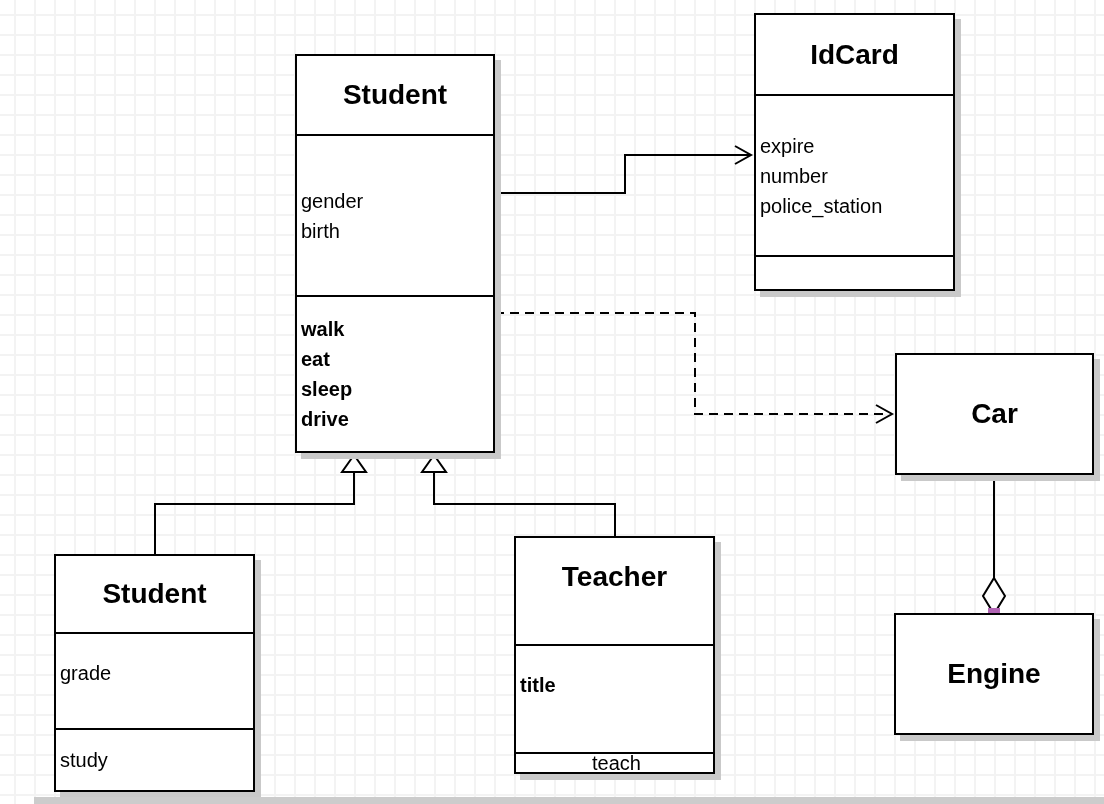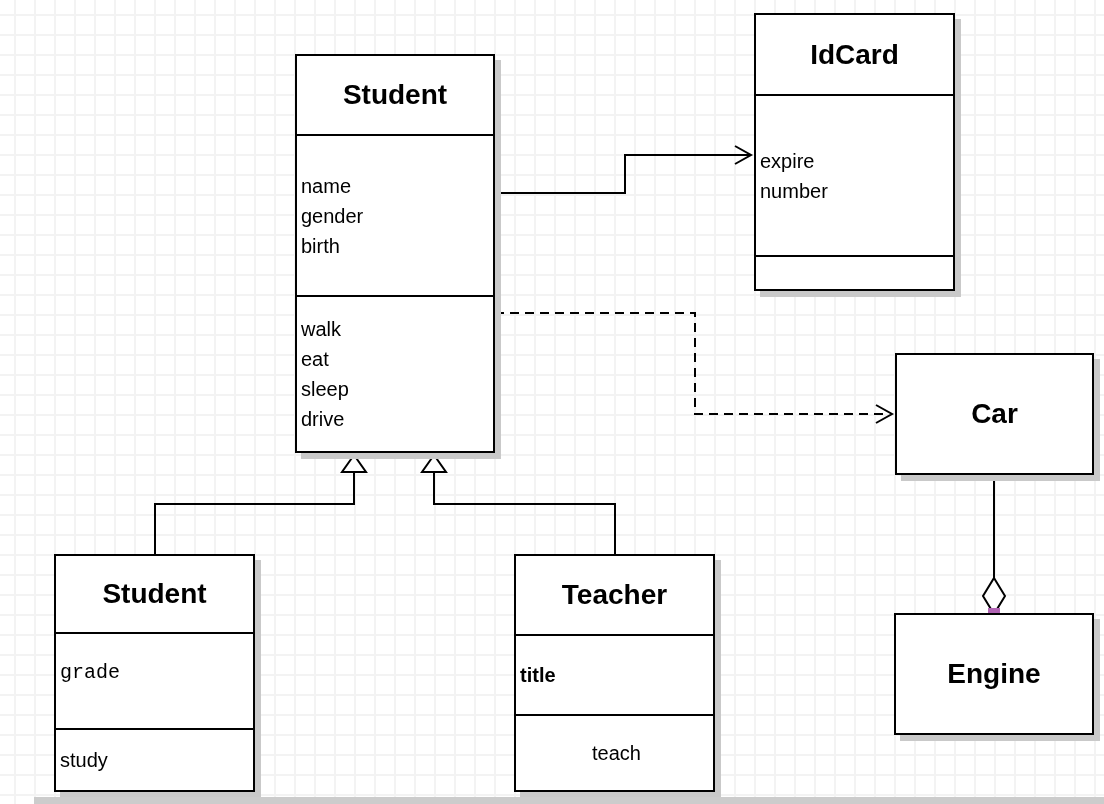--- a/index.html
+++ b/index.html
@@ -77,60 +77,60 @@
       <line x1="994" y1="475" x2="994" y2="579" stroke="#000000" stroke-width="2"></line>
       <polygon points="994,578 1005,596 994,614 983,596" fill="#ffffff" stroke="#000000" stroke-width="2"></polygon>
       <rect x="988" y="469" width="12" height="12" fill="#b164b4"></rect>
       <rect x="988" y="608" width="12" height="12" fill="#b164b4"></rect>
     </g>
   </svg>
 
   <div class="uml-class" style="left:295px;top:54px;width:200px;height:399px;">
     <div class="uml-title" style="height:78px;">Student</div>
     <div class="uml-comp" style="height:159px;">
-      <div class="uml-line">name</div>
       <div class="uml-line">gender</div>
       <div class="uml-line">birth</div>
     </div>
-    <div class="uml-comp" style="flex:1 1 auto;">
+    <div class="uml-comp" style="flex:1 1 auto;font-weight:bold;">
       <div class="uml-line">walk</div>
       <div class="uml-line">eat</div>
       <div class="uml-line">sleep</div>
       <div class="uml-line">drive</div>
     </div>
   </div>
 
   <div class="uml-class" style="left:754px;top:13px;width:201px;height:278px;">
     <div class="uml-title" style="height:79px;">IdCard</div>
     <div class="uml-comp" style="height:159px;">
       <div class="uml-line">expire</div>
       <div class="uml-line">number</div>
+      <div class="uml-line">police_station</div>
     </div>
     <div class="uml-comp" style="flex:1 1 auto;"></div>
   </div>
 
   <div class="uml-class simple" style="left:895px;top:353px;width:199px;height:122px;">
     <div class="uml-title">Car</div>
   </div>
 
   <div class="uml-class simple" style="left:894px;top:613px;width:200px;height:122px;">
     <div class="uml-title">Engine</div>
   </div>
 
   <div class="uml-class" style="left:54px;top:554px;width:201px;height:238px;">
     <div class="uml-title" style="height:76px;">Student</div>
-    <div class="uml-comp" style="height:78px;font-family:Liberation Mono, monospace;">
+    <div class="uml-comp" style="height:78px;">
       <div class="uml-line">grade</div>
     </div>
     <div class="uml-comp" style="flex:1 1 auto;margin-top:16px;">
       <div class="uml-line">study</div>
     </div>
   </div>
 
-  <div class="uml-class" style="left:514px;top:554px;width:201px;height:238px;">
+  <div class="uml-class" style="left:514px;top:536px;width:201px;height:238px;gap:28px;">
     <div class="uml-title" style="height:78px;">Teacher</div>
     <div class="uml-comp" style="height:78px;font-weight:bold;">
       <div class="uml-line">title</div>
     </div>
     <div class="uml-comp" style="flex:1 1 auto;text-align:center;">
       <div class="uml-line">teach</div>
     </div>
   </div>
 
   <div class="bottom-edge"></div>

